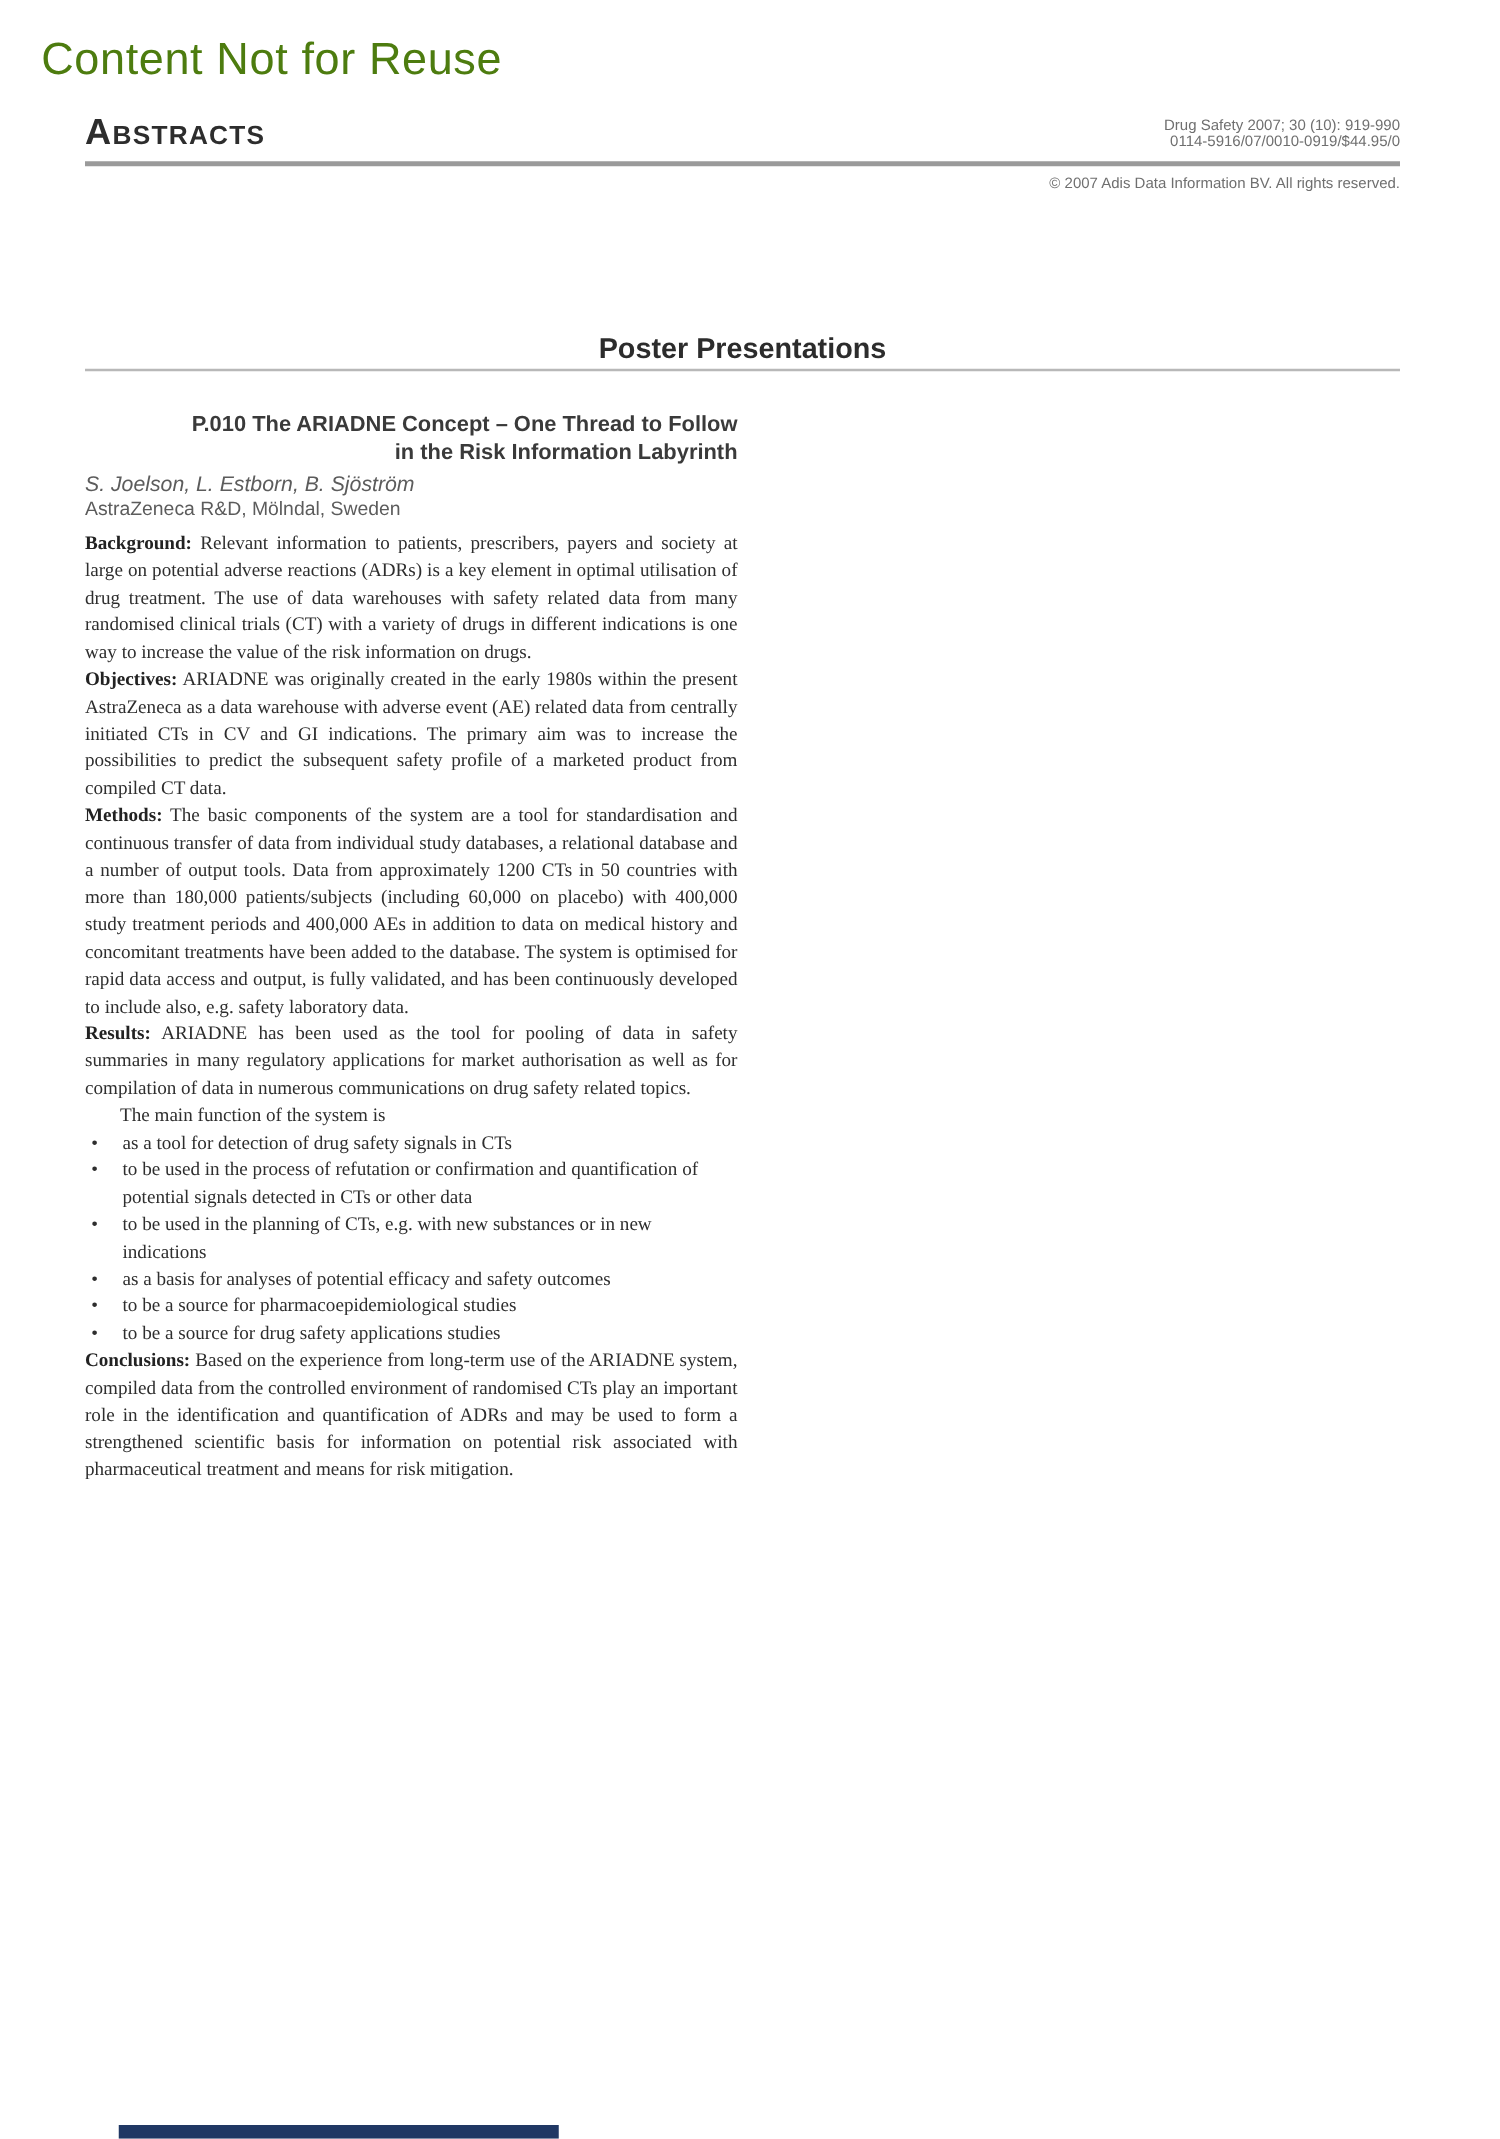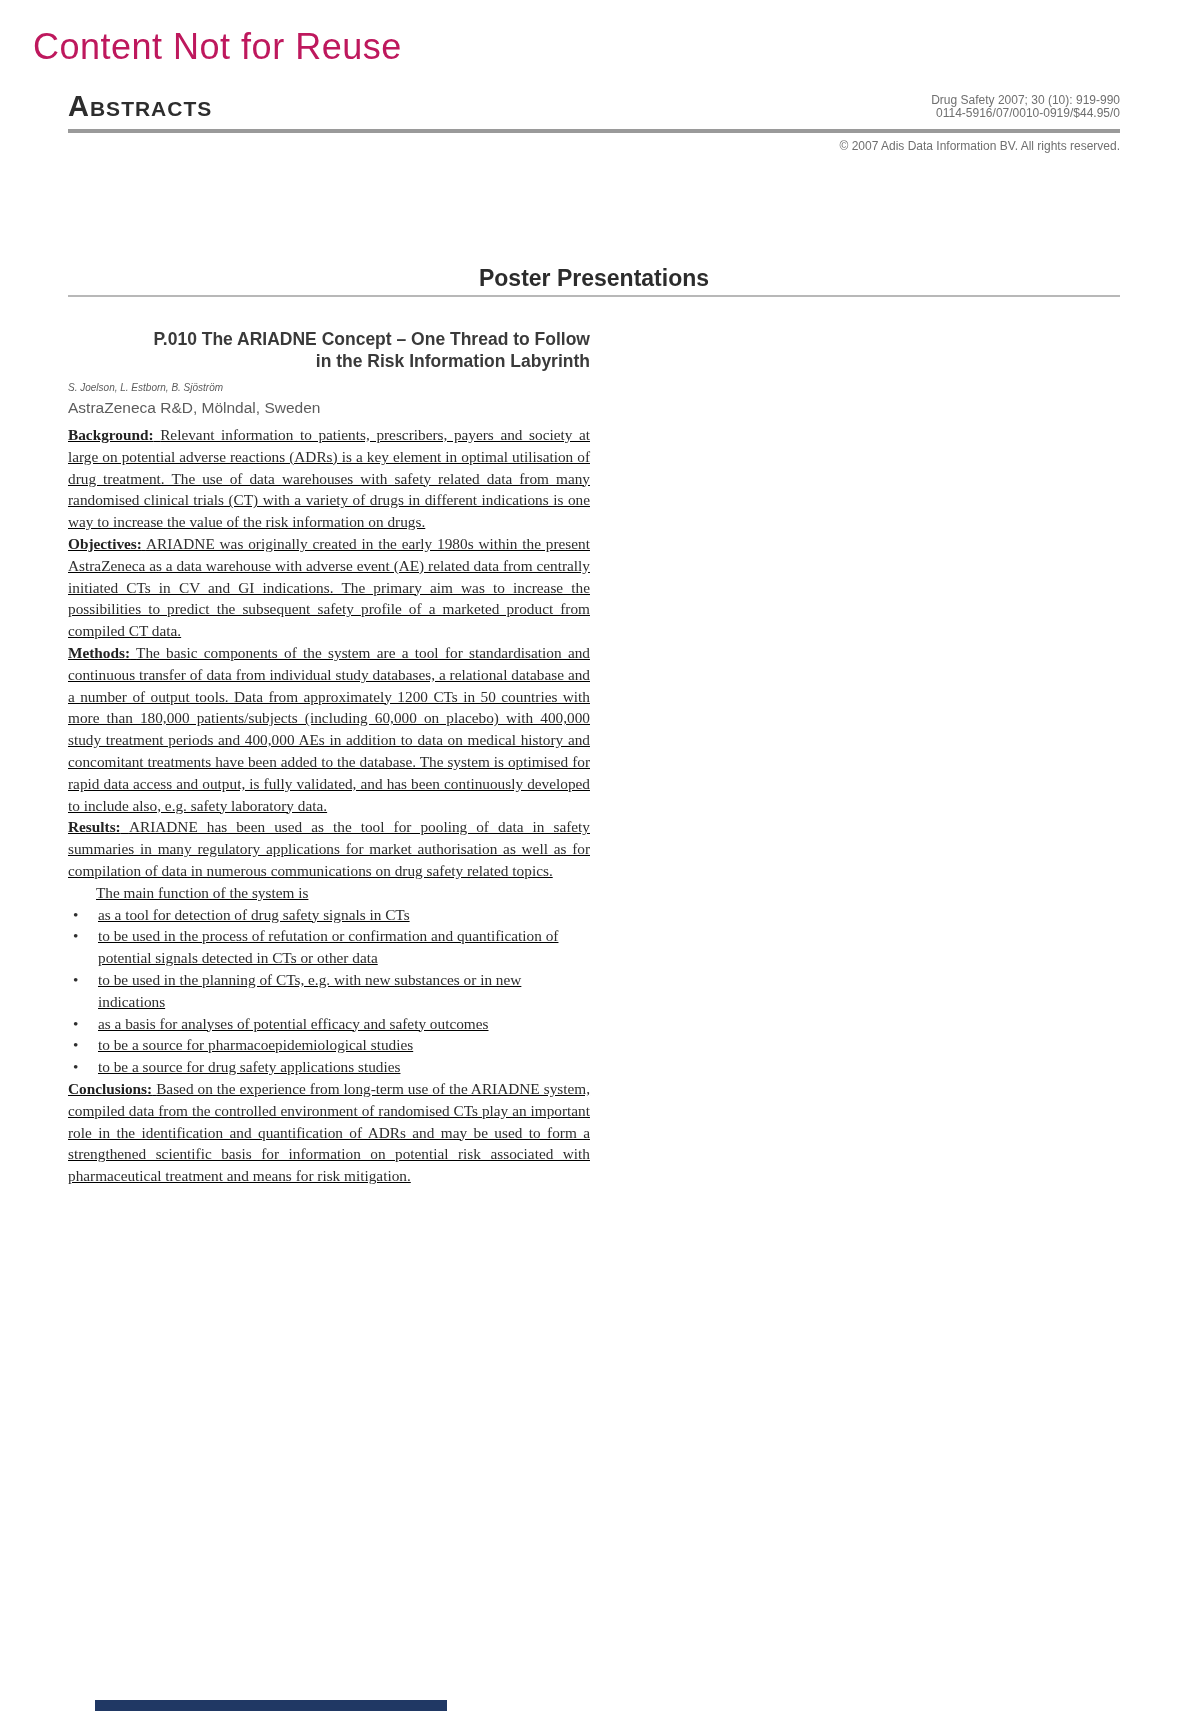--- a/index.html
+++ b/index.html
@@ -2,21 +2,21 @@
 <html><head>
 <meta charset="utf-8">
 <style>
   html, body { margin:0; padding:0; }
   body {
     width:1200px; height:1711px; position:relative; background:#ffffff;
     font-family:"Liberation Sans", sans-serif; overflow:hidden;
   }
   .watermark {
     position:absolute; left:33px; top:26px;
-    font-size:36px; color:#be185d; letter-spacing:0.5px;
+    font-size:36px; color:#4d7c0f; letter-spacing:0.5px;
   }
   .masthead {
     position:absolute; left:68px; top:90px;
     font-weight:bold; font-size:21px; color:#2d2d2d; letter-spacing:1px;
   }
   .masthead::first-letter { font-size:29px; }
   .citation {
     position:absolute; right:80px; top:94px; text-align:right;
     font-size:12px; line-height:13px; color:#6f6f6f;
   }
@@ -34,26 +34,26 @@
   .rule-thin {
     position:absolute; left:68px; right:80px; top:295px; height:2px; background:#b8b8b8;
   }
   .abstract {
     position:absolute; left:68px; top:328px; width:522px;
   }
   .abs-title {
     font-weight:bold; font-size:17.5px; line-height:22px; color:#3a3a3a;text-align:right;
   }
   .authors {
-    font-style:italic; font-size:10px; line-height:20px; color:#5c5c5c; margin-top:6px;
+    font-style:italic; font-size:17px; line-height:20px; color:#5c5c5c; margin-top:6px;
   }
   .affiliation {
     font-size:15.5px; line-height:20px; color:#5c5c5c;
   }
-  .body { margin-top:6px; font-family:"Liberation Serif", serif;text-decoration:underline; }
+  .body { margin-top:6px; font-family:"Liberation Serif", serif; }
   .body p {
     margin:0; font-size:15.3px; line-height:21.8px; text-align:justify; color:#2e2e2e;
   }
   .body p b { color:#222222; }
   .lead-in { text-indent:28px; text-align:left; }
   ul.bullets { margin:0; padding:0; list-style:none; }
   ul.bullets li {
     position:relative; padding-left:30px;
     font-size:15.3px; line-height:21.8px; color:#2e2e2e; text-align:left;
   }

